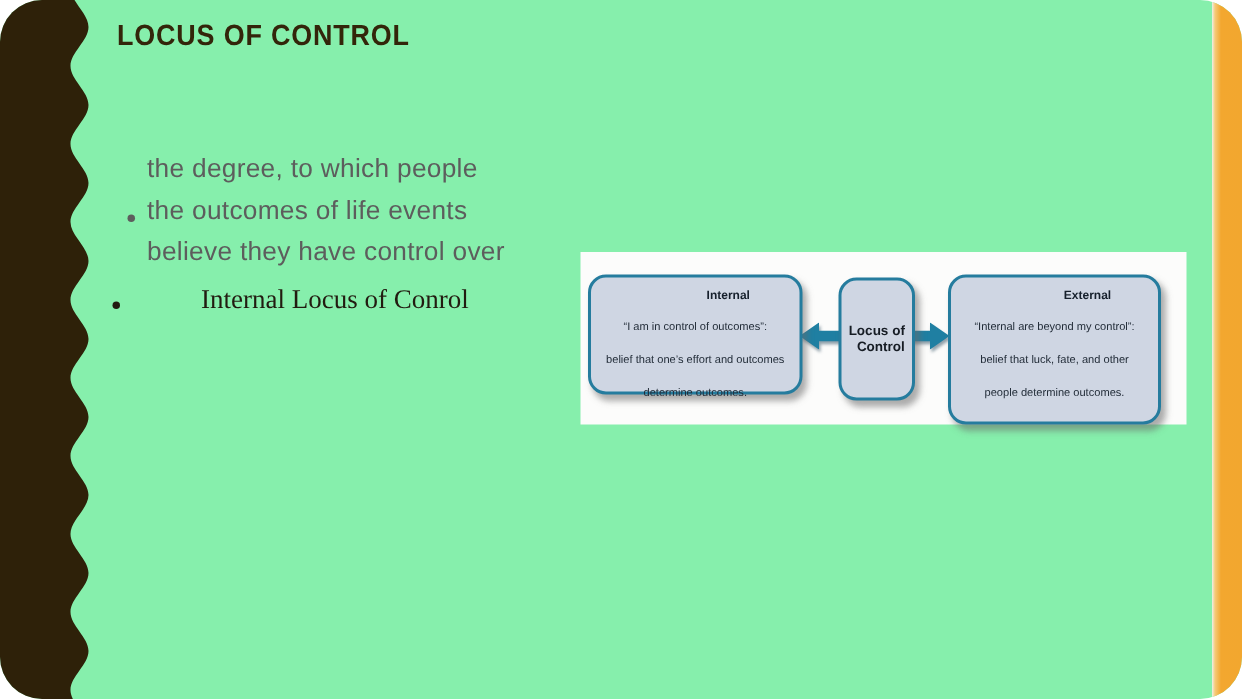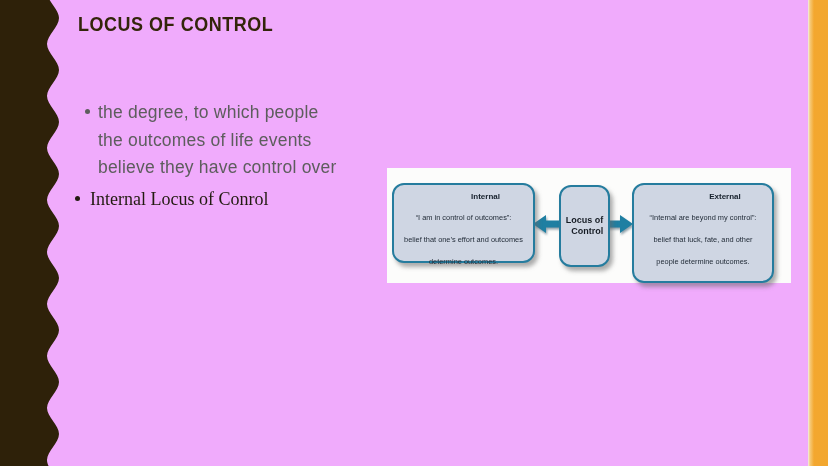--- a/index.html
+++ b/index.html
@@ -1,37 +1,37 @@
 <!DOCTYPE html>
 <html><head>
 <meta charset="utf-8">
 <style>
   html,body{margin:0;padding:0;}
   body{width:828px;height:466px;overflow:hidden;font-family:"Liberation Sans",sans-serif;}
-  .slide{position:relative;width:828px;height:466px;background:#f0abfc;overflow:hidden;}
+  .slide{position:relative;width:828px;height:466px;background:#86efac;overflow:hidden;border-radius:28px;}
 
   
   .wave{position:absolute;left:0;top:0;}
 
   
   .stripe{position:absolute;right:0;top:0;width:20px;height:466px;
     background:linear-gradient(90deg,#f1efe9 0px,#f6ca79 2px,#f3a72f 6px,#f2a72f 100%);}
 
   
   .title{position:absolute;left:78px;top:13px;margin:0;
     font-size:19.5px;font-weight:800;letter-spacing:0.6px;color:#33250a;
     transform:scaleX(0.92);transform-origin:0 50%;white-space:nowrap;}
 
   
-  .bullet{position:absolute;display:flex;align-items:flex-start;}
+  .bullet{position:absolute;display:flex;align-items:center;}
   .dot{display:inline-block;border-radius:50%;flex:0 0 auto;}
   .bullet-1{left:85px;top:99px;}
   .bullet-1 .dot{width:5px;height:5px;background:#5d5d5d;margin-top:10px;margin-right:8px;}
   .bullet-1 .lines span{display:block;font-size:17.5px;line-height:27.5px;color:#5d5d5d;letter-spacing:0.2px;}
-  .bullet-2{left:75px;top:187px;}
+  .bullet-2{left:75px;top:187px;gap:44px;}
   .bullet-2 .dot{width:5px;height:5px;background:#221b10;margin-top:9px;margin-right:10px;}
   .bullet-2 .lines span{display:block;font-family:"Liberation Serif",serif;font-size:18px;line-height:24px;color:#221b10;}
 
   
   .panel{position:absolute;left:387px;top:168px;width:404px;height:115px;background:#fcfcfb;}
   .dbox{position:absolute;background:#cfd6e3;border:2.5px solid #257c9e;border-radius:12px;
     box-sizing:border-box;z-index:2;box-shadow:3px 4px 4px rgba(105,105,105,0.55);
     text-align:center;color:#1c2630;}
   .dbox-heading{font-size:8px;font-weight:bold;color:#16202c;margin:7px 0 3px 0;padding-left:44px;}
   .dbox-line{font-size:7.4px;line-height:10px;color:#222c38;margin-top:12px;}

